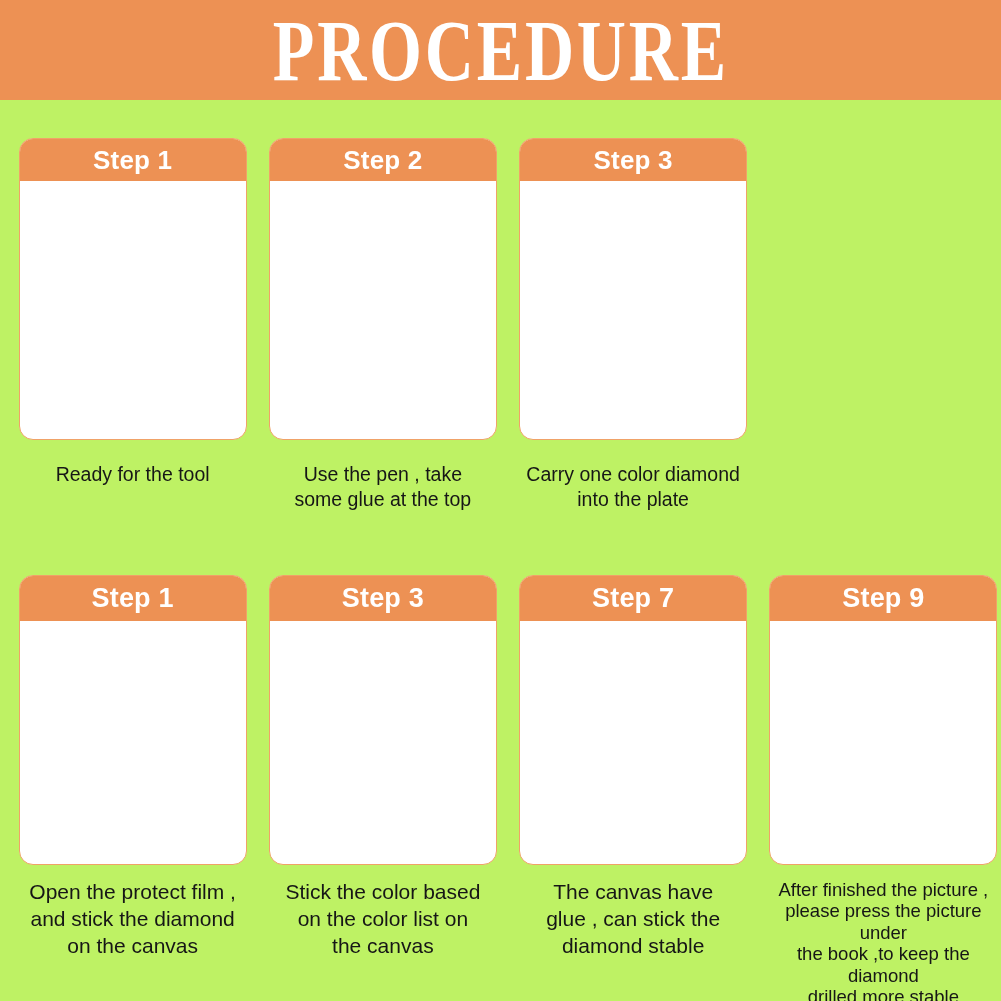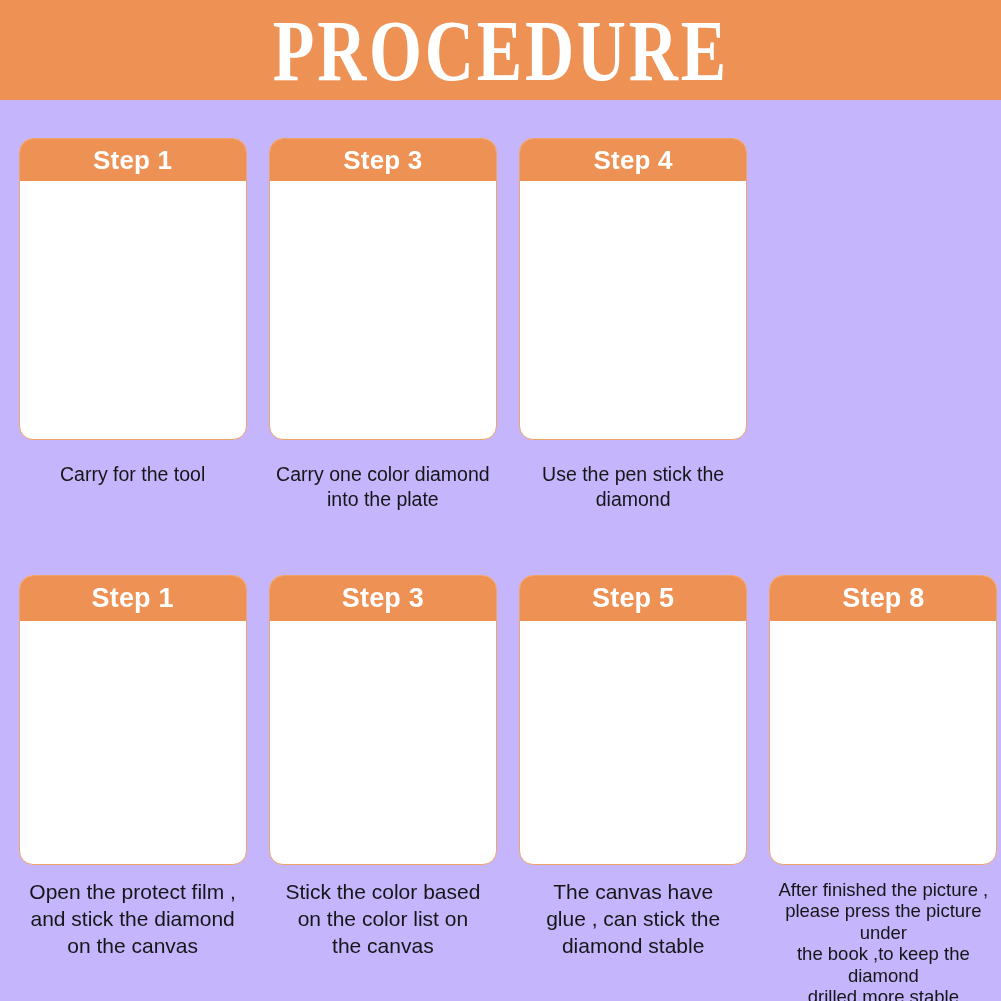--- a/index.html
+++ b/index.html
@@ -5,21 +5,21 @@
   * { box-sizing: border-box; margin: 0; padding: 0; }
   html, body {
     width: 1001px; height: 1001px;
     background: #ffffff;
     font-family: "Liberation Sans", sans-serif;
     overflow: hidden;
   }
   #page {
     position: relative;
     width: 1001px; height: 1001px;
-    background: #c4b5fd;
+    background: #bef264;
   }
 
   
   .banner {
     position: absolute; left: 0; top: 0;
     width: 1001px; height: 100px;
     background: #ed9154;
     display: flex; align-items: center; justify-content: center;
   }
   .banner-title {
@@ -248,55 +248,53 @@
     <div class="step-cell">
       <div class="card card-top">
         <div class="card-head">
           <span class="card-head-label">Step 1</span>
         </div>
         <div class="photo">
           <div class="bg-white sh"></div>
 
         </div>
       </div>
-      <div class="caption">Carry for the tool</div>
-    </div>
-
+      <div class="caption">Ready for the tool</div>
+    </div>
+
+    <div class="step-cell">
+      <div class="card card-top">
+        <div class="card-head">
+          <span class="card-head-label">Step 2</span>
+        </div>
+        <div class="photo">
+          <div class="bg-skin sh"></div>
+          <div class="sh s2-hand-tr"></div>
+
+        </div>
+      </div>
+      <div class="caption">Use the pen , take
+some glue at the top</div>
+    </div>
 
     <div class="step-cell">
       <div class="card card-top">
         <div class="card-head">
           <span class="card-head-label">Step 3</span>
         </div>
         <div class="photo">
           <div class="bg-white sh"></div>
           <div class="sh s3-hand"></div>
 
         </div>
       </div>
       <div class="caption">Carry one color diamond
 into the plate</div>
     </div>
 
-    <div class="step-cell">
-      <div class="card card-top">
-        <div class="card-head">
-          <span class="card-head-label">Step 4</span>
-        </div>
-        <div class="photo">
-          <div class="bg-white sh"></div>
-          <div class="sh s4-hand"></div>
-
-          <div class="sh s4-pen"></div>
-
-        </div>
-      </div>
-      <div class="caption">Use the pen stick the
-diamond</div>
-    </div>
 
   </div>
 
   <div class="row row-bottom">
 
     <div class="step-cell">
       <div class="card card-bottom">
         <div class="card-head">
           <span class="card-head-label">Step 1</span>
         </div>
@@ -334,39 +332,39 @@
         </div>
       </div>
       <div class="caption">Stick the color based
 on the color list on
 the canvas</div>
     </div>
 
     <div class="step-cell">
       <div class="card card-bottom">
         <div class="card-head">
-          <span class="card-head-label">Step 5</span>
+          <span class="card-head-label">Step 7</span>
         </div>
         <div class="photo">
           <div class="beads"></div>
           <div class="beads-rows"></div>
 
           <div class="sh s7-pen"></div>
 
         </div>
       </div>
       <div class="caption">The canvas have
 glue , can stick the
 diamond stable</div>
     </div>
 
     <div class="step-cell">
       <div class="card card-bottom">
         <div class="card-head">
-          <span class="card-head-label">Step 8</span>
+          <span class="card-head-label">Step 9</span>
         </div>
         <div class="photo">
           <div class="mosaic"></div>
           <div class="mosaic-dots"></div>
 
           <div class="sh s8-hand"></div>
 
         </div>
       </div>
       <div class="caption tight">After finished the picture ,

